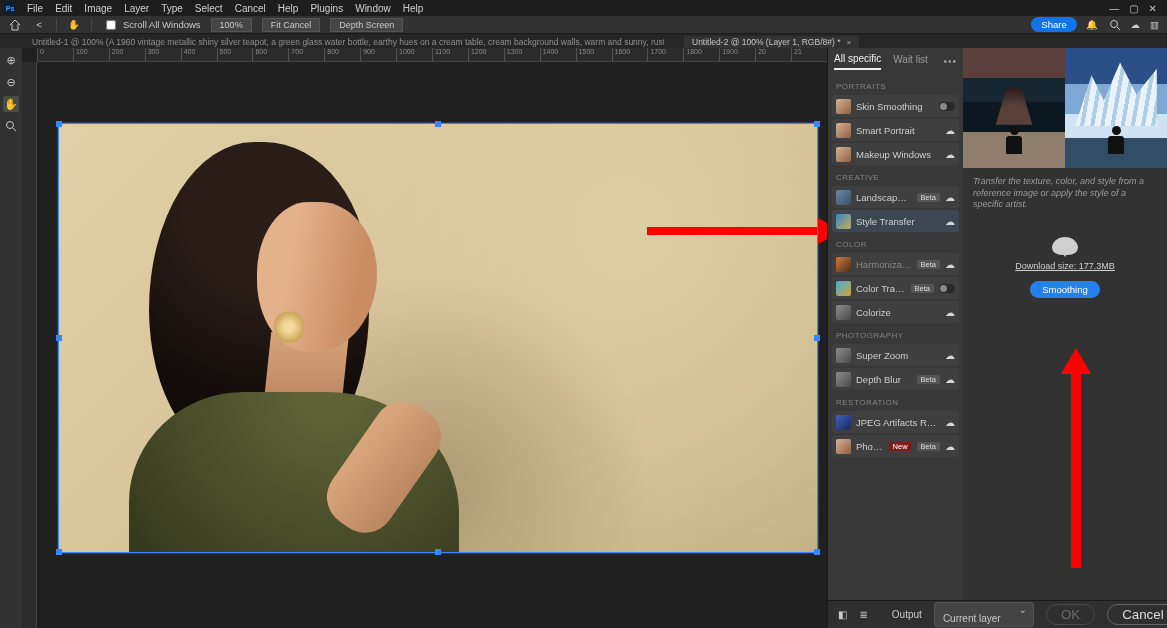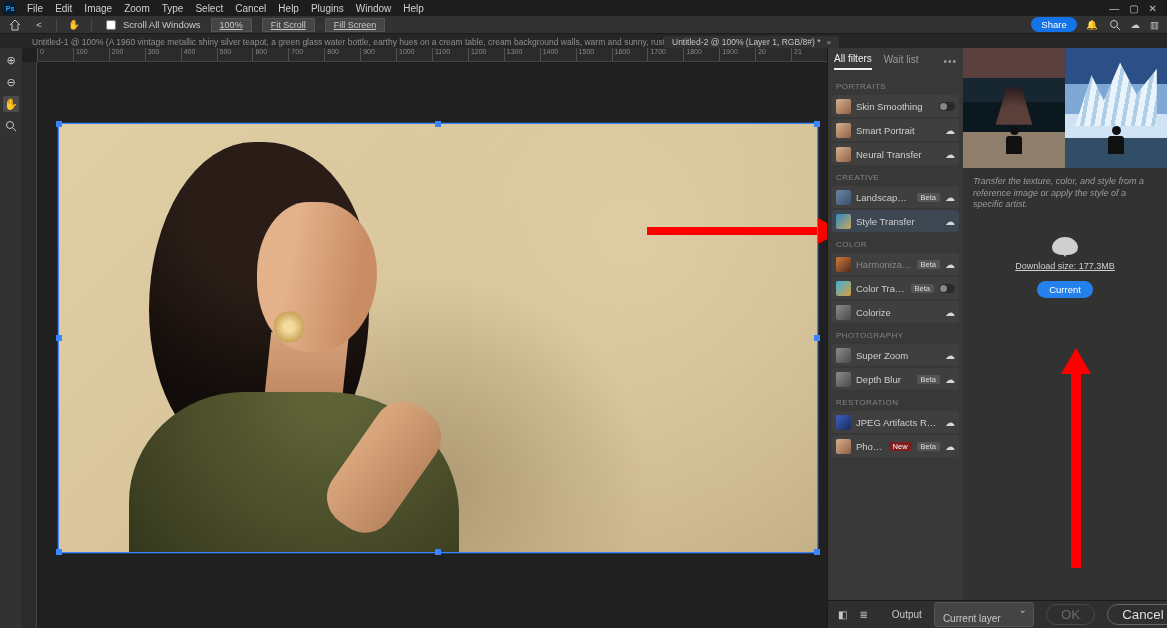--- a/index.html
+++ b/index.html
@@ -21,28 +21,28 @@
   html,body{margin:0;padding:0;width:1167px;height:628px;background:#000;color:var(--text-0);font-size:11px;overflow:hidden;}
   
   .menubar{height:16px;background:var(--bg-2);display:flex;align-items:center;padding:0 4px;gap:2px;font-size:10px;color:#d0d0d0;}
   .menubar .logo{width:12px;height:12px;background:#001e36;color:#31a8ff;font-size:7px;font-weight:bold;display:flex;align-items:center;justify-content:center;border-radius:2px;margin-right:4px;}
   .menubar .menu-item{padding:0 5px;cursor:default;}
   .menubar .window-ctrls{margin-left:auto;display:flex;gap:10px;padding-right:6px;color:#c0c0c0;}
   
   .optionsbar{height:18px;background:var(--bg-0);display:flex;align-items:center;padding:0 8px;gap:10px;font-size:9.5px;color:#c8c8c8;border-bottom:1px solid #1a1a1a;}
   .optionsbar .icon-btn{width:14px;height:14px;display:flex;align-items:center;justify-content:center;}
   .optionsbar .opt-sep{width:1px;height:12px;background:#4a4a4a;}
-  .optionsbar .chip{background:#454545;border:1px solid #555;border-radius:0;padding:1px 8px;font-size:9px;text-decoration:underline;}
+  .optionsbar .chip{background:#454545;border:1px solid #555;border-radius:0;padding:1px 8px;font-size:9px;}
   .optionsbar .check{display:flex;align-items:center;gap:4px;}
   .optionsbar .right{margin-left:auto;display:flex;align-items:center;gap:10px;}
   .optionsbar .share{background:var(--accent-blue);color:#fff;border-radius:8px;padding:2px 10px;font-size:9.5px;}
   
   .tabstrip{height:14px;background:var(--bg-1);display:flex;align-items:flex-end;padding-left:24px;font-size:8.5px;color:#c5c5c5;}
   .tabstrip .tab{padding:1px 8px;max-width:640px;white-space:nowrap;overflow:hidden;text-overflow:ellipsis;display:flex;align-items:center;gap:6px;}
-  .tabstrip .tab.active{background:var(--bg-0);}
+  .tabstrip .tab.active{background:var(--bg-0);margin-left:20px;}
   .tabstrip .tab.dim{color:#8f8f8f;background:var(--bg-1);}
   .tabstrip .tab-close{font-size:8px;color:#aaa;}
   
   .body{display:flex;height:calc(628px - 16px - 18px - 14px);}
   .left-tools{width:22px;background:var(--bg-0);display:flex;flex-direction:column;align-items:center;padding-top:4px;gap:6px;}
   .left-tools .tool{width:16px;height:16px;display:flex;align-items:center;justify-content:center;color:#c5c5c5;}
   .left-tools .tool.active{background:#4a4a4a;border-radius:2px;color:#fff;}
   .canvas-zone{flex:1;background:var(--canvas-bg);position:relative;overflow:hidden;}
   .ruler-h{position:absolute;top:0;left:15px;right:0;height:14px;background:#2b2b2b;border-bottom:1px solid #444;font-size:7px;color:#8a8a8a;display:flex;}
   .ruler-h div{flex:1;border-left:1px solid #505050;text-align:left;padding-left:2px;}
@@ -128,21 +128,21 @@
   svg{display:block;}
 </style>
 </head>
 <body>
 
 <div class="menubar">
   <div class="logo">Ps</div>
   <span class="menu-item">File</span>
   <span class="menu-item">Edit</span>
   <span class="menu-item">Image</span>
-  <span class="menu-item">Zoom</span>
+  <span class="menu-item">Layer</span>
   <span class="menu-item">Type</span>
   <span class="menu-item">Select</span>
   <span class="menu-item">Cancel</span>
   <span class="menu-item">Help</span>
   <span class="menu-item">Plugins</span>
   <span class="menu-item">Window</span>
   <span class="menu-item">Help</span>
   <div class="window-ctrls">
     <span>—</span>
     <span>▢</span>
@@ -158,22 +158,22 @@
     </span>
   <span class="icon-btn">&lt;</span>
   <span class="opt-sep"></span>
   <span class="icon-btn">✋</span>
   <span class="opt-sep"></span>
   <label class="check">
     <input type="checkbox" style="width: 10px; height: 10px;">
     <span>Scroll All Windows</span>
   </label>
   <span class="chip">100%</span>
-  <span class="chip">Fit Scroll</span>
-  <span class="chip">Fill Screen</span>
+  <span class="chip">Fit Cancel</span>
+  <span class="chip">Depth Screen</span>
   <div class="right">
     <span class="share">Share</span>
     <span>🔔</span>
     <span>
         <svg width="12" height="12" viewBox="0 0 12 12">
           <circle cx="5" cy="5" r="3.5" fill="none" stroke="#c8c8c8"></circle>
           <line x1="8" y1="8" x2="11" y2="11" stroke="#c8c8c8"></line>
         </svg>
       </span>
     <span>☁</span>
@@ -256,40 +256,40 @@
         <div class="shaft"></div>
         <div class="head"></div>
       </div>
   </div>
 
   <div class="panel-neural">
     <div class="neural-body">
 
       <div class="filters-col">
         <div class="filters-tabs">
-          <span class="tab-btn on">All filters</span>
+          <span class="tab-btn on">All specific</span>
           <span class="tab-btn">Wait list</span>
           <span class="menu-dots">•••</span>
         </div>
         <div class="filters-list">
 
           <div class="group-head">PORTRAITS</div>
           <div class="filter-row">
             <span class="thumb port"></span>
             <span class="lbl">Skin Smoothing</span>
             <span class="toggle"></span>
           </div>
           <div class="filter-row">
             <span class="thumb port"></span>
             <span class="lbl">Smart Portrait</span>
             <span class="cloud">☁</span>
           </div>
           <div class="filter-row">
             <span class="thumb port"></span>
-            <span class="lbl">Neural Transfer</span>
+            <span class="lbl">Makeup Windows</span>
             <span class="cloud">☁</span>
           </div>
 
           <div class="group-head">CREATIVE</div>
           <div class="filter-row">
             <span class="thumb land"></span>
             <span class="lbl">Landscape Mixer</span>
             <span class="badge">Beta</span>
             <span class="cloud">☁</span>
           </div>
@@ -358,21 +358,21 @@
           <div class="pv2">
               <div class="pv-person">
                 <div class="head"></div>
                 <div class="body"></div>
               </div>
             </div>
         </div>
         <div class="desc">Transfer the texture, color, and style from a reference image or apply the style of a specific artist.</div>
         <div class="cloud-big"></div>
         <div class="dl-size">Download size: 177.3MB</div>
-        <button class="dl-btn">Current</button>
+        <button class="dl-btn">Smoothing</button>
 
         <div class="arrow2">
             <div class="head"></div>
             <div class="shaft"></div>
           </div>
       </div>
     </div>
 
     <div class="bottom-bar">
       <span>◧</span>

